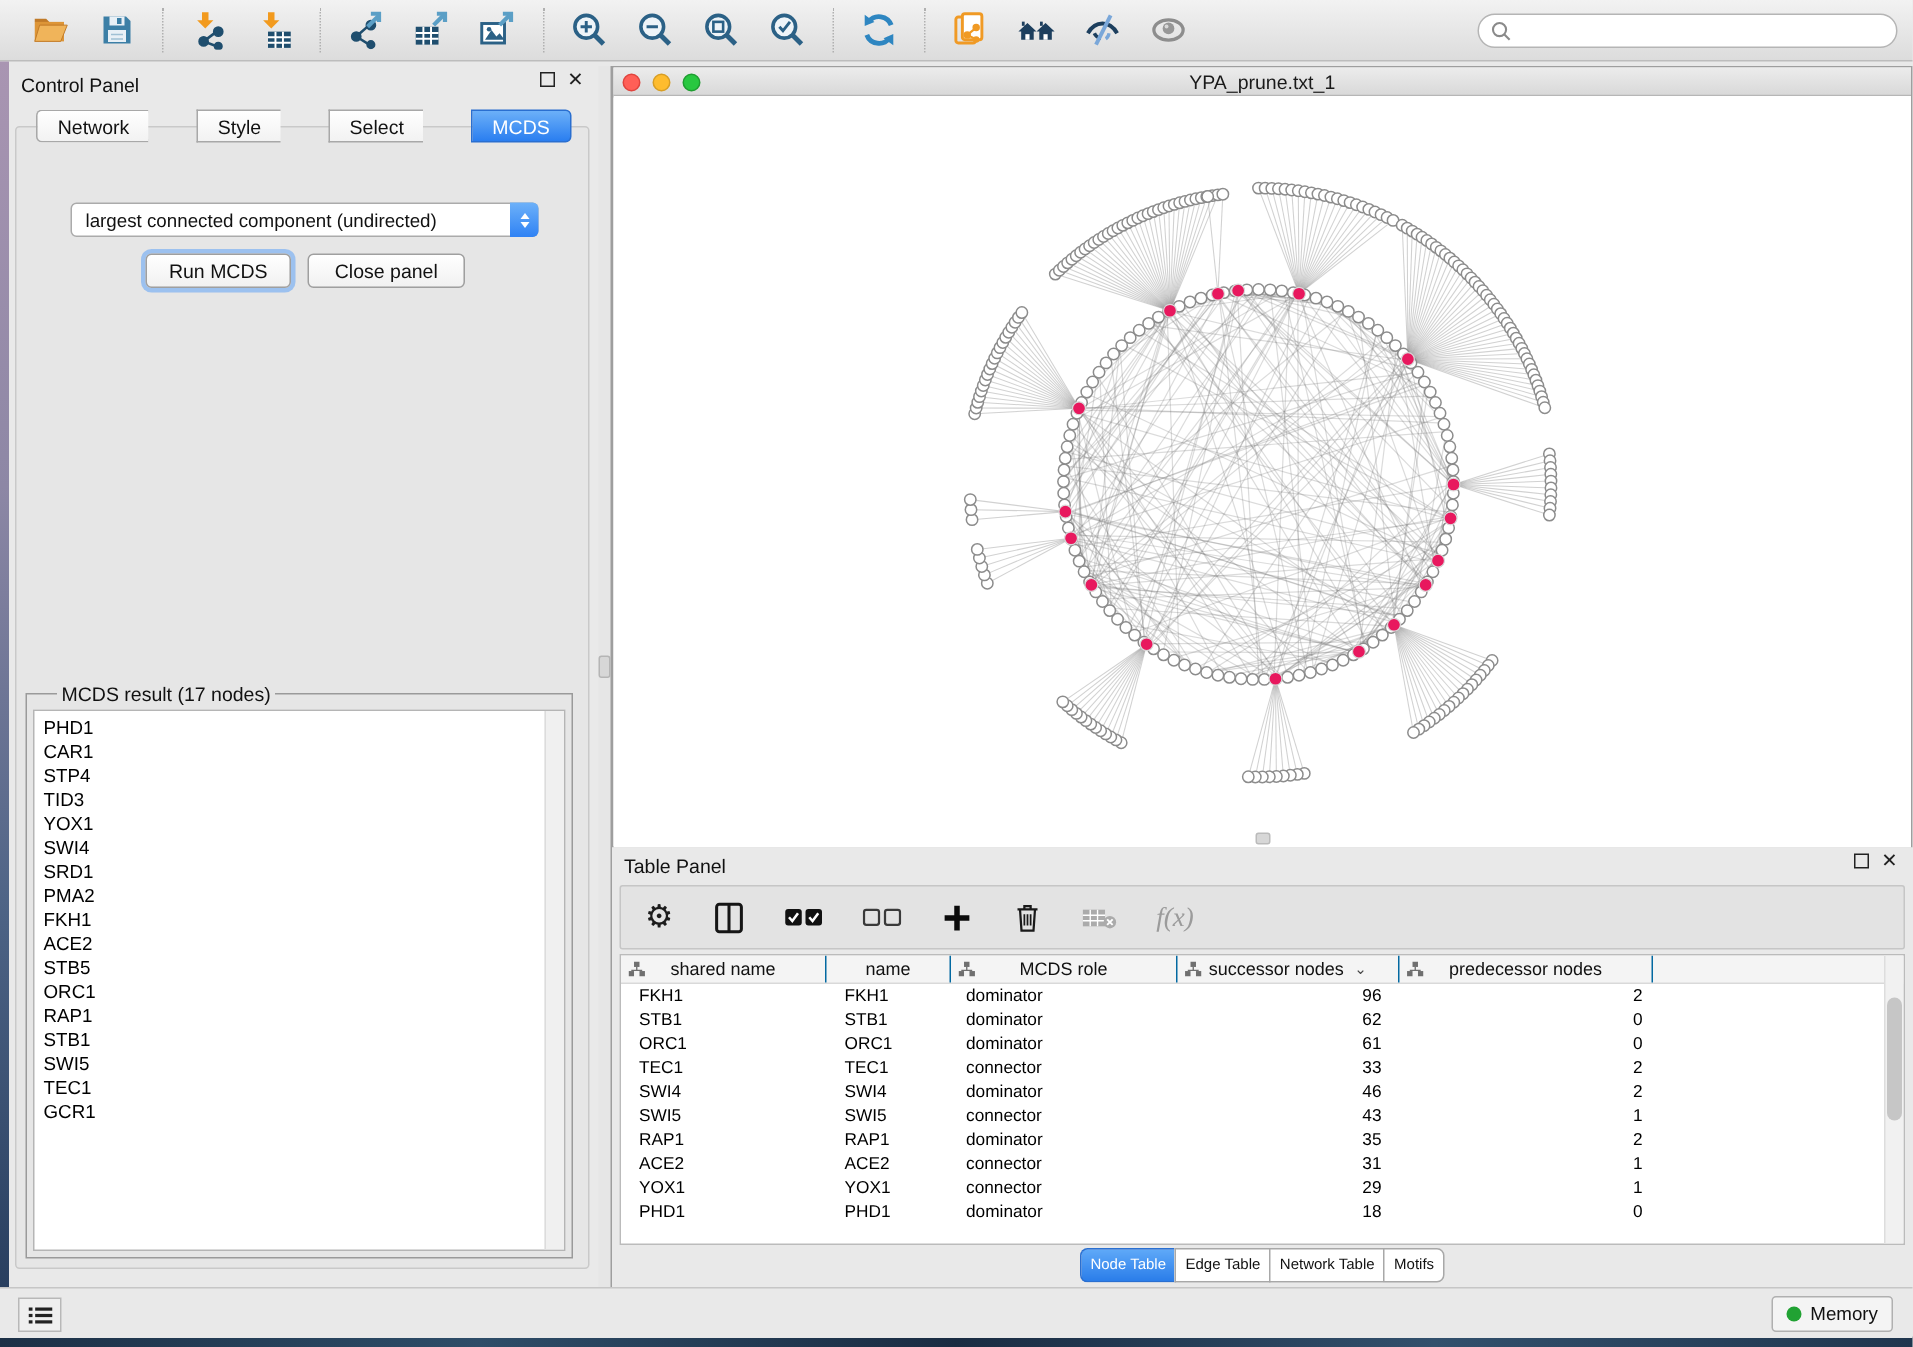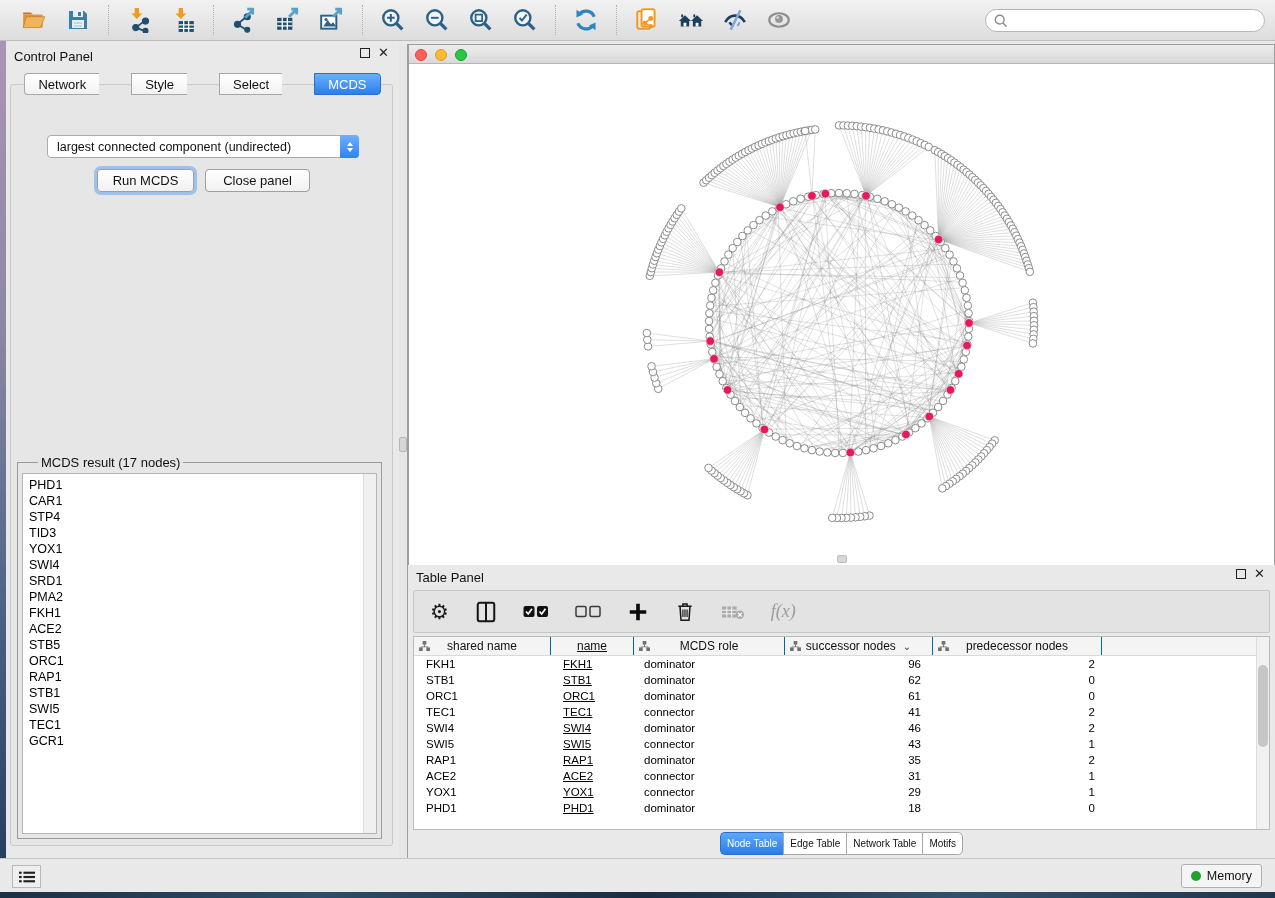--- a/index.html
+++ b/index.html
@@ -68,21 +68,21 @@
   #tp-toolbar { position:absolute; left:5px; right:5px; top:25px; height:43px; background:#e3e3e3; border:1px solid #c6c6c6; border-radius:2px; display:flex; align-items:center; padding-left:16px; }
   .tp-icon { margin-right:26px; display:flex; align-items:center; justify-content:center; height:26px; }
   .gear-glyph { font-size:21px; color:#1c1c1c; line-height:22px; }
   .fx-glyph { font-family:"Liberation Serif","DejaVu Serif",serif; font-style:italic; font-size:18px; color:#9b9b9b; }
 
   #tp-table { position:absolute; left:5px; right:5px; top:71px; height:194px; background:#fff; border:1px solid #bbb; overflow:hidden; }
   #tp-header { display:flex; height:19px; background:#f4f4f4; border-bottom:1px solid #d9d9d9; }
   .th { display:flex; align-items:center; justify-content:center; gap:5px; font-size:12px; color:#111; border-right:1px solid #0369a1; position:relative; }
   .th .tree-ic { position:absolute; left:5px; }
   .th .sort-ic { font-size:10px; color:#444; margin-left:2px; }
-  .c0{width:137px;} .c1{width:83px;text-decoration:underline;} .c2{width:151px;} .c3{width:148px;} .c4{width:169px;}
+  .c0{width:137px;} .c1{width:83px;} .c2{width:151px;} .c3{width:148px;} .c4{width:169px;}
   #tp-rows .tr { display:flex; height:16px; align-items:center; }
   #tp-rows .td { font-size:11.5px; color:#000; overflow:hidden; white-space:nowrap; }
   #tp-rows .td.c0 { padding-left:12px; }
   #tp-rows .td.c1 { padding-left:12px; }
   #tp-rows .td.c2 { padding-left:10px; }
   #tp-rows .td.c3 { text-align:right; padding-right:12px; }
   #tp-rows .td.c4 { text-align:right; padding-right:7px; }
   #tp-vscroll { position:absolute; right:0; top:0; width:13px; height:100%; background:#f1f1f1; border-left:1px solid #ddd; }
   #tp-vthumb { position:absolute; left:1px; right:1px; top:28px; height:82px; background:#c6c6c6; border-radius:6px; }
 
@@ -320,20 +320,21 @@
 
 <div class="abs" id="v-divider">
   <div id="v-handle"></div>
 </div>
 
 <div class="abs" id="net-window">
   <div id="net-titlebar">
     <span class="traffic" style="left:6px;background:#ff5f57;border:0.5px solid #e0443e"></span>
     <span class="traffic" style="left:26px;background:#febc2e;border:0.5px solid #d89e24"></span>
     <span class="traffic" style="left:46px;background:#28c840;border:0.5px solid #1f9e31"></span>
+    <span id="net-title">YPA_prune.txt_1</span>
   </div>
   <svg id="net-canvas" viewBox="0 0 865 500">
       <g>
         <line x1="497.734099804307" y1="368.95986537347716" x2="395.8604093795913" y2="383.43718887264214" stroke="rgba(115,115,115,0.26)" stroke-width="0.8"></line>
         <line x1="310.6418274698523" y1="206.48663619735655" x2="406.28025140703875" y2="385.8177355717379" stroke="rgba(115,115,115,0.26)" stroke-width="0.8"></line>
         <line x1="304.5296384463974" y1="292.0174715640103" x2="488.6980867182525" y2="142.00631648397183" stroke="rgba(115,115,115,0.26)" stroke-width="0.8"></line>
         <line x1="309.8256816496908" y1="208.42043557030237" x2="551.8527229296238" y2="212.70194358875509" stroke="rgba(115,115,115,0.26)" stroke-width="0.8"></line>
         <line x1="309.5667074722465" y1="209.05286473219755" x2="516.5422569836995" y2="355.0074108311695" stroke="rgba(115,115,115,0.26)" stroke-width="0.8"></line>
         <line x1="369.25734480821455" y1="143.06380100137355" x2="314.66101698136725" y2="317.9743194728173" stroke="rgba(115,115,115,0.26)" stroke-width="0.8"></line>
         <line x1="403.4960009828605" y1="130.7304512615077" x2="433.30074493975053" y2="387.95808971681106" stroke="rgba(115,115,115,0.26)" stroke-width="0.8"></line>
@@ -1180,21 +1181,21 @@
           <span class="td c0">ORC1</span>
           <span class="td c1">ORC1</span>
           <span class="td c2">dominator</span>
           <span class="td c3">61</span>
           <span class="td c4">0</span>
         </div>
         <div class="tr">
           <span class="td c0">TEC1</span>
           <span class="td c1">TEC1</span>
           <span class="td c2">connector</span>
-          <span class="td c3">41</span>
+          <span class="td c3">33</span>
           <span class="td c4">2</span>
         </div>
         <div class="tr">
           <span class="td c0">SWI4</span>
           <span class="td c1">SWI4</span>
           <span class="td c2">dominator</span>
           <span class="td c3">46</span>
           <span class="td c4">2</span>
         </div>
         <div class="tr">

